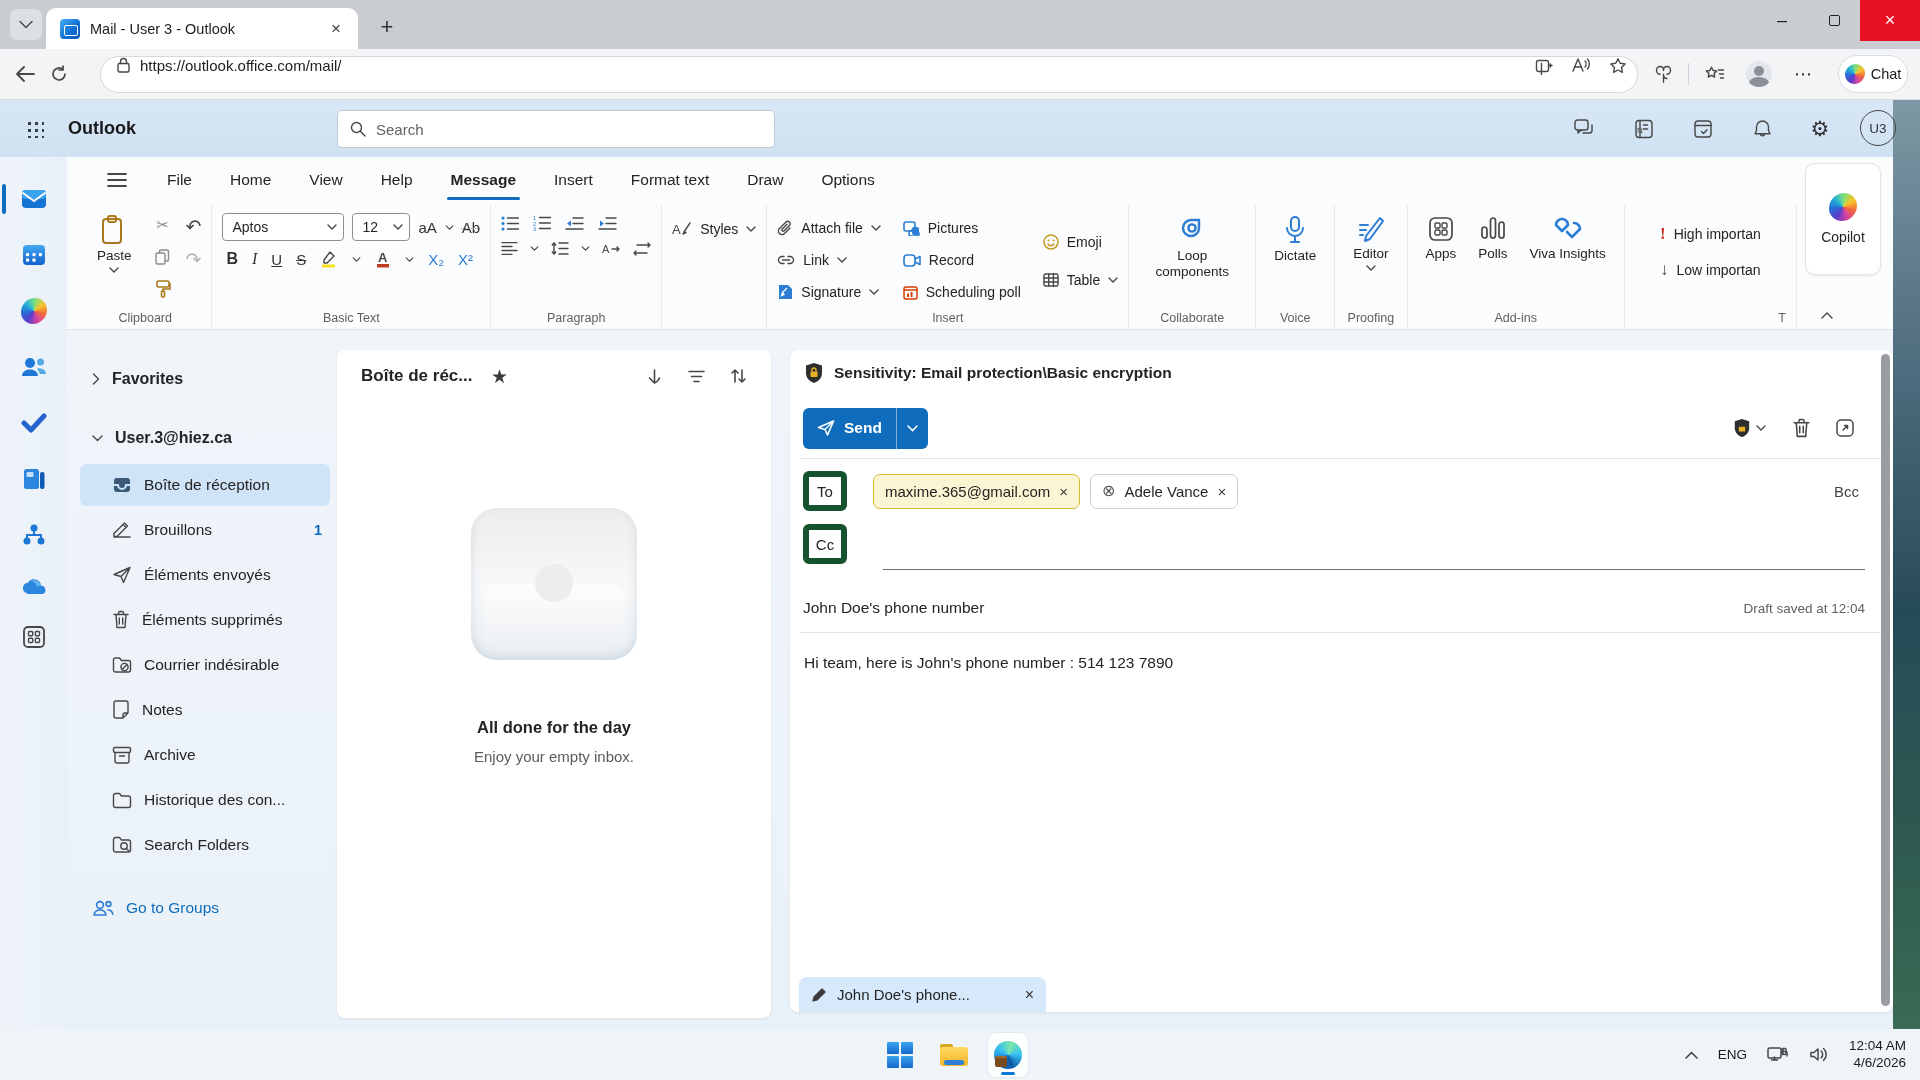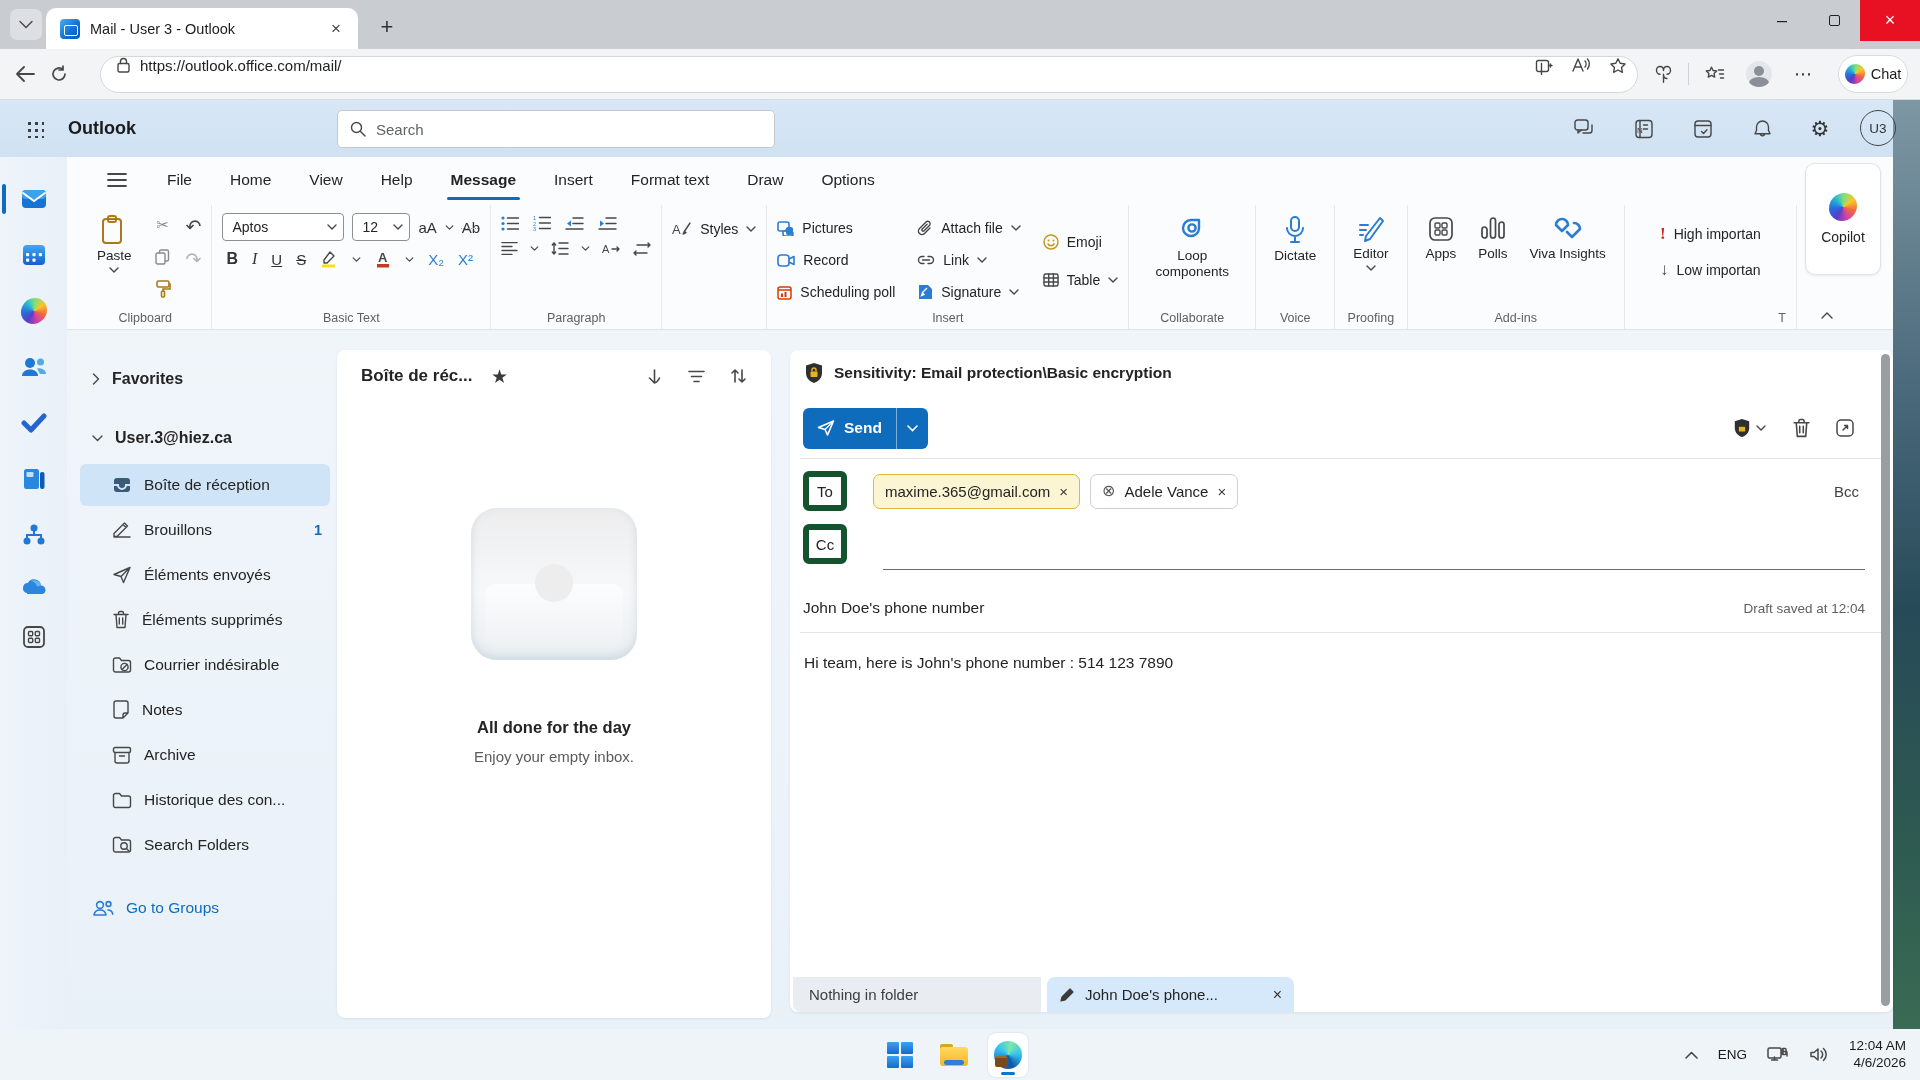--- a/index.html
+++ b/index.html
@@ -523,20 +523,50 @@
               <path class="st" d="M1 1l4 4 4-4"></path>
             </svg>
         </div>
         <div class="rlabel" style="visibility:hidden">.</div>
       </div>
 
       <div class="rgroup">
         <div class="rrow" style="align-items:flex-start;gap:22px;padding-top:2px">
           <div class="rcol" style="gap:2px">
             <div class="menuitem">
+              <svg width="16" height="17" viewBox="0 0 16 17">
+                  <path class="st" d="M13 8l-5.5 5.5a3.5 3.5 0 0 1-5-5L9 2a2.4 2.4 0 0 1 3.4 3.4L6.9 11a1.3 1.3 0 0 1-1.8-1.8L10 4.3"></path>
+                </svg>
+              <span>Attach file</span>
+              <svg width="10" height="6" viewBox="0 0 10 6">
+                  <path class="st" d="M1 1l4 4 4-4"></path>
+                </svg>
+            </div>
+            <div class="menuitem">
+              <svg width="18" height="12" viewBox="0 0 18 12">
+                  <path class="st" d="M7 2.5H5a3.5 3.5 0 0 0 0 7h2M11 2.5h2a3.5 3.5 0 0 1 0 7h-2M5.5 6h7"></path>
+                </svg>
+              <span>Link</span>
+              <svg width="10" height="6" viewBox="0 0 10 6">
+                  <path class="st" d="M1 1l4 4 4-4"></path>
+                </svg>
+            </div>
+            <div class="menuitem">
+              <svg width="16" height="16" viewBox="0 0 16 16">
+                  <path d="M2 1h9l4 4v10H2z" fill="#2b7cd3"></path>
+                  <path d="M5 9l5-5M4.5 11.5l1-2.5 1.5 1.5z" stroke="#fff" stroke-width="1.3" fill="#fff"></path>
+                </svg>
+              <span>Signature</span>
+              <svg width="10" height="6" viewBox="0 0 10 6">
+                  <path class="st" d="M1 1l4 4 4-4"></path>
+                </svg>
+            </div>
+          </div>
+          <div class="rcol" style="gap:2px">
+            <div class="menuitem">
               <svg width="17" height="15" viewBox="0 0 17 15">
                   <rect class="stb" x="1" y="1" width="11" height="9" rx="2"></rect>
                   <path class="stb" d="M8 10l3-3 5 5v1a2 2 0 0 1-2 2H8a2 2 0 0 1-2-2v-3" fill="#2b7cd3" stroke="none"></path>
                   <rect x="9" y="6" width="7" height="8" rx="2" fill="#2b7cd3"></rect>
                 </svg>
               <span>Pictures</span>
             </div>
             <div class="menuitem">
               <svg width="18" height="13" viewBox="0 0 18 13">
                   <rect class="stb" x="1" y="1" width="11" height="11" rx="3"></rect>
@@ -545,50 +575,20 @@
               <span>Record</span>
             </div>
             <div class="menuitem">
               <svg width="15" height="15" viewBox="0 0 15 15">
                   <rect x="1" y="2" width="13" height="12" rx="2" fill="none" stroke="#d83b01" stroke-width="1.5"></rect>
                   <path d="M1 5h13" stroke="#d83b01" stroke-width="1.5"></path>
                   <rect x="4" y="8.5" width="2" height="3.5" fill="#d83b01"></rect>
                   <rect x="7.5" y="7" width="2" height="5" fill="#d83b01"></rect>
                 </svg>
               <span>Scheduling poll</span>
-            </div>
-          </div>
-          <div class="rcol" style="gap:2px">
-            <div class="menuitem">
-              <svg width="16" height="17" viewBox="0 0 16 17">
-                  <path class="st" d="M13 8l-5.5 5.5a3.5 3.5 0 0 1-5-5L9 2a2.4 2.4 0 0 1 3.4 3.4L6.9 11a1.3 1.3 0 0 1-1.8-1.8L10 4.3"></path>
-                </svg>
-              <span>Attach file</span>
-              <svg width="10" height="6" viewBox="0 0 10 6">
-                  <path class="st" d="M1 1l4 4 4-4"></path>
-                </svg>
-            </div>
-            <div class="menuitem">
-              <svg width="18" height="12" viewBox="0 0 18 12">
-                  <path class="st" d="M7 2.5H5a3.5 3.5 0 0 0 0 7h2M11 2.5h2a3.5 3.5 0 0 1 0 7h-2M5.5 6h7"></path>
-                </svg>
-              <span>Link</span>
-              <svg width="10" height="6" viewBox="0 0 10 6">
-                  <path class="st" d="M1 1l4 4 4-4"></path>
-                </svg>
-            </div>
-            <div class="menuitem">
-              <svg width="16" height="16" viewBox="0 0 16 16">
-                  <path d="M2 1h9l4 4v10H2z" fill="#2b7cd3"></path>
-                  <path d="M5 9l5-5M4.5 11.5l1-2.5 1.5 1.5z" stroke="#fff" stroke-width="1.3" fill="#fff"></path>
-                </svg>
-              <span>Signature</span>
-              <svg width="10" height="6" viewBox="0 0 10 6">
-                  <path class="st" d="M1 1l4 4 4-4"></path>
-                </svg>
             </div>
           </div>
           <div class="rcol" style="gap:8px;padding-top:14px">
             <div class="menuitem">
               <svg width="16" height="16" viewBox="0 0 16 16">
                   <circle cx="8" cy="8" r="7" fill="none" stroke="#c19a1d" stroke-width="1.5"></circle>
                   <circle cx="5.5" cy="6.5" r="1" fill="#c19a1d"></circle>
                   <circle cx="10.5" cy="6.5" r="1" fill="#c19a1d"></circle>
                   <path d="M5 10a3.5 3.5 0 0 0 6 0" stroke="#c19a1d" stroke-width="1.5" fill="none" stroke-linecap="round"></path>
                 </svg>
@@ -929,23 +929,20 @@
         <span class="subject">John Doe's phone number</span>
         <span class="draftsaved">Draft saved at 12:04</span>
       </div>
       <div class="crule" style="top:282px;left:10px"></div>
 
       <div class="bodytext">Hi team, here is John's phone number : 514 123 7890</div>
 
       <div class="vscroll"></div>
 
       <div class="btabs">
-        <div class="btab-nothing">
-          <span>Nothing in folder</span>
-        </div>
         <div class="btab-draft">
           <svg width="16" height="16" viewBox="0 0 16 16">
               <path d="M2 14l1-4 8-8 3 3-8 8zM10.5 3.5l2 2" fill="#3b3b3b" stroke="#3b3b3b" stroke-width="1.2" stroke-linejoin="round"></path>
             </svg>
           <span class="t">John Doe's phone...</span>
           <span class="x">×</span>
         </div>
       </div>
     </div>
   </div>

